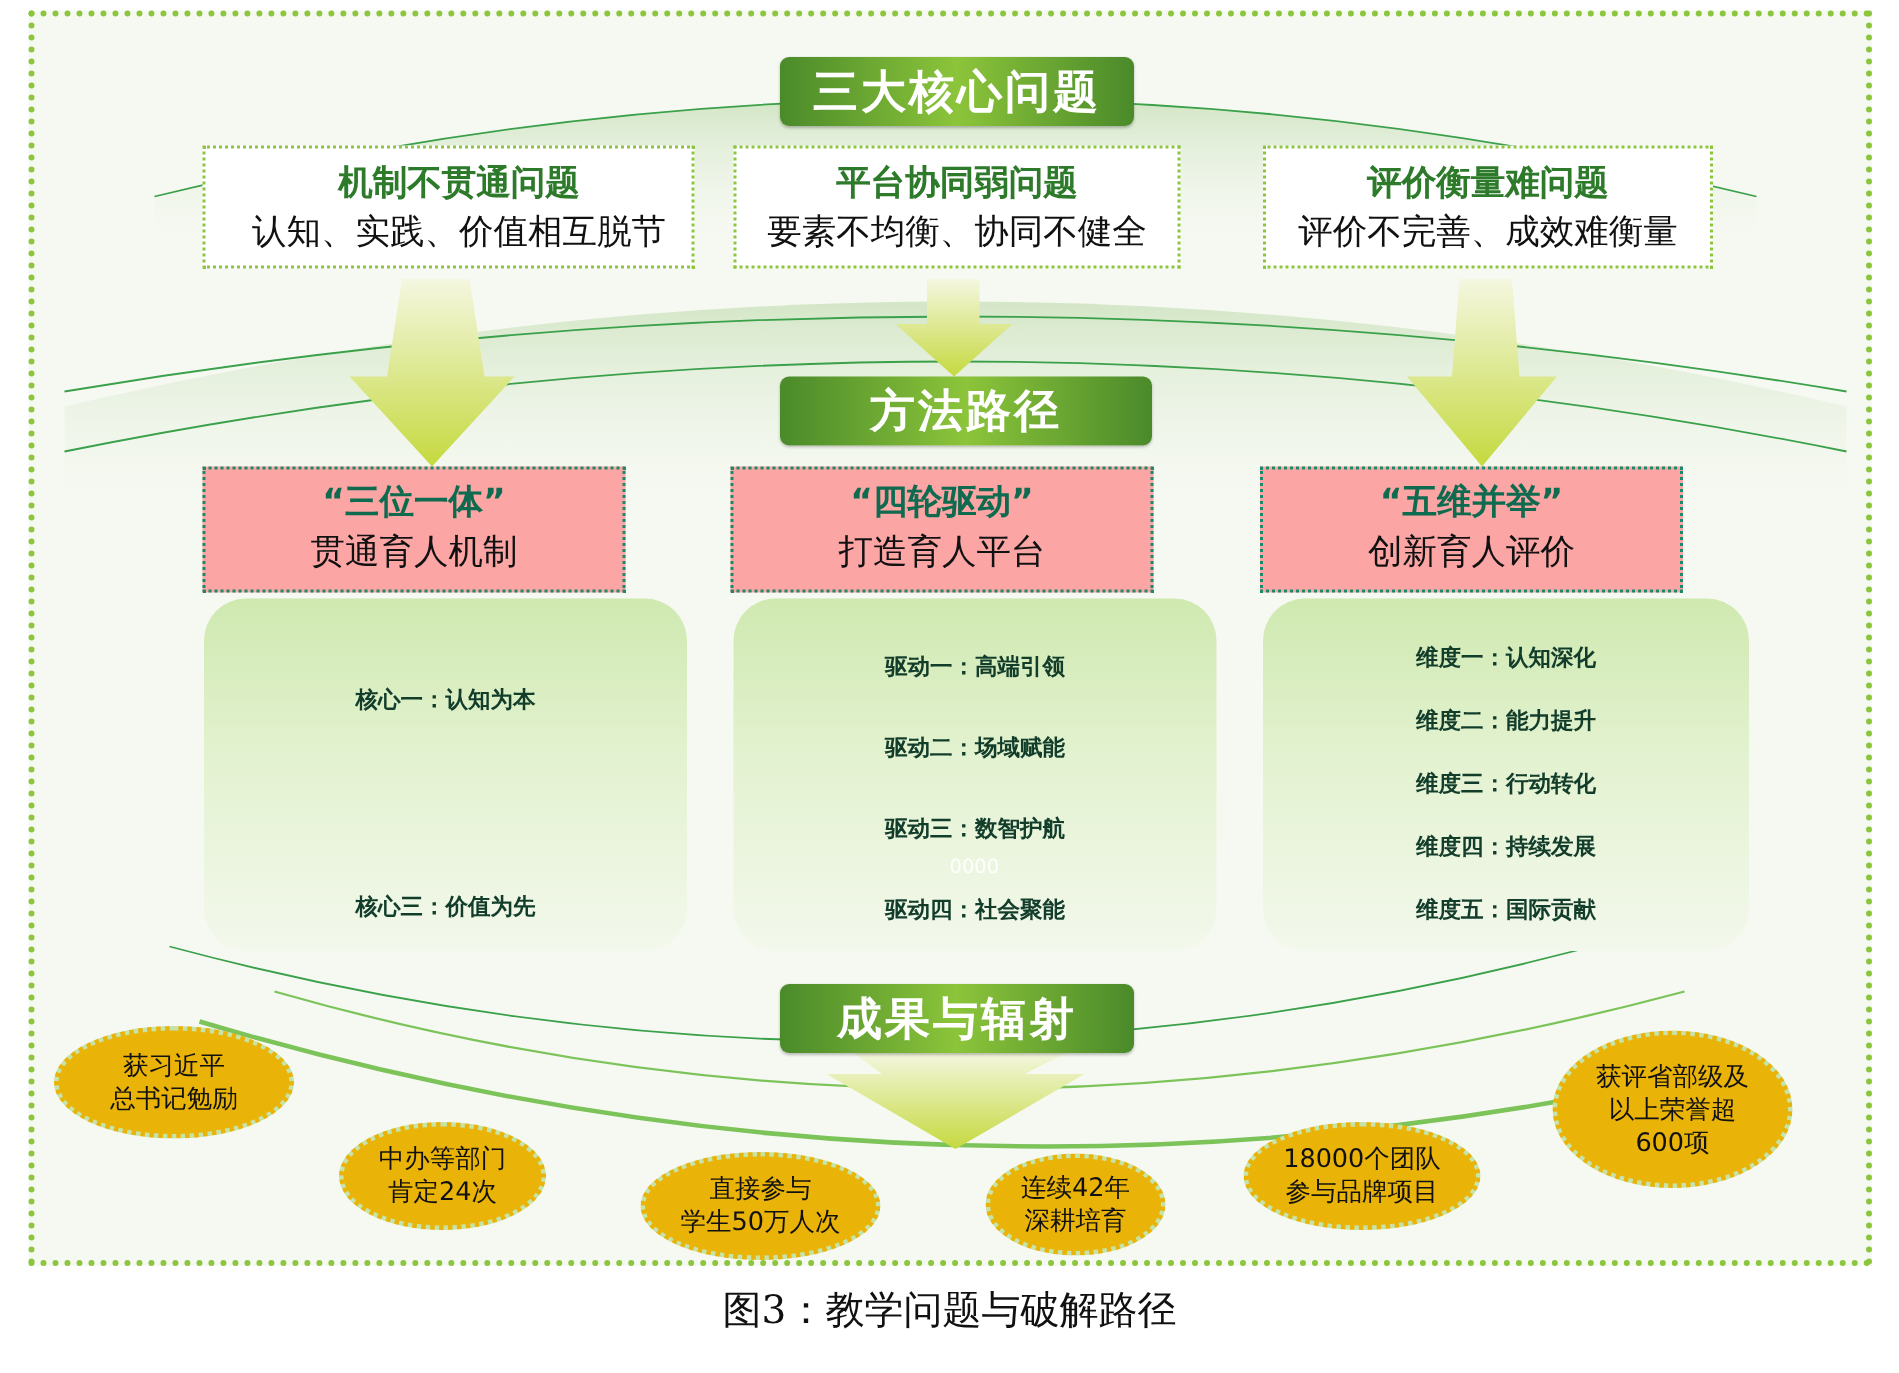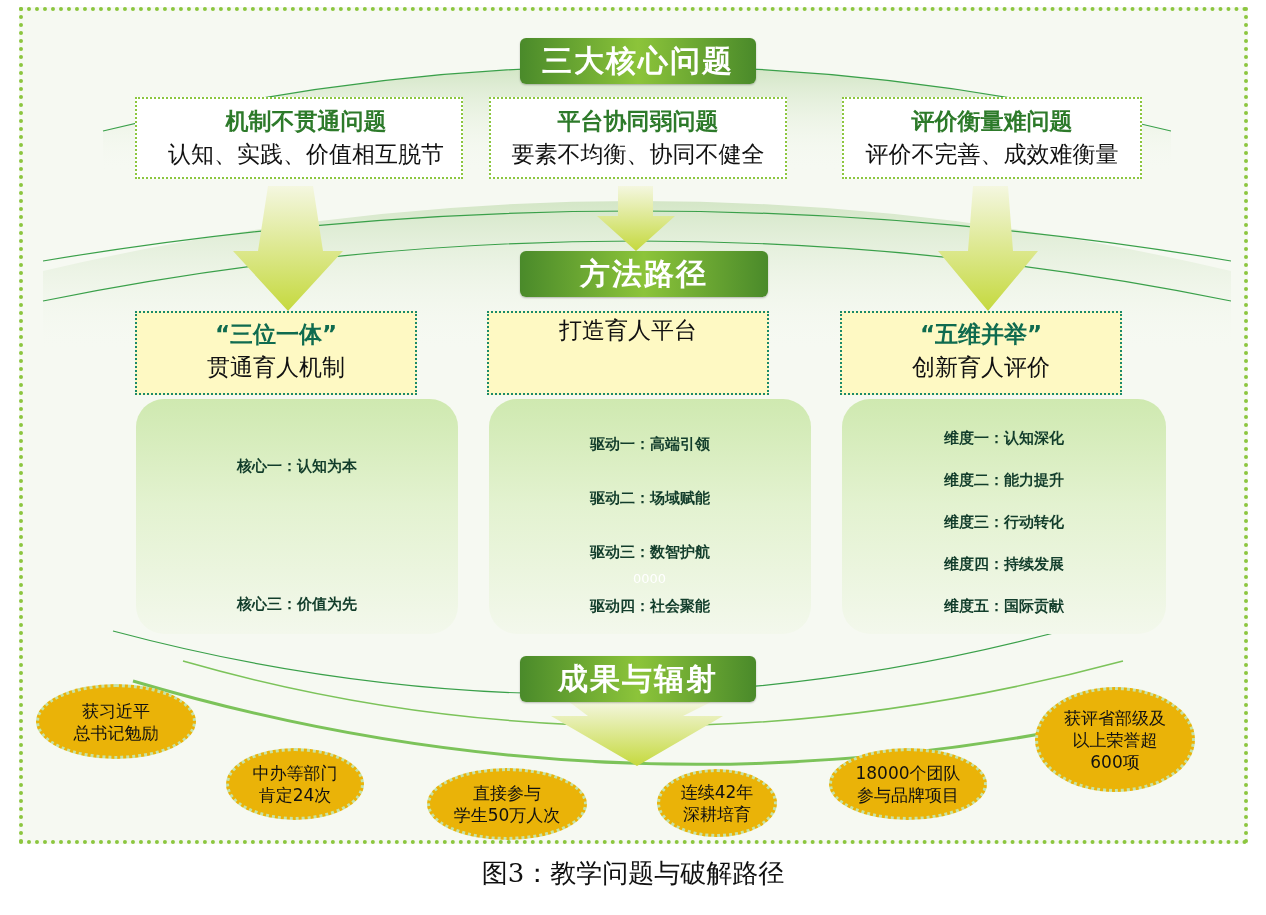--- a/index.html
+++ b/index.html
@@ -10,21 +10,21 @@
   svg.bg { position:absolute; left:0; top:0; }
   .badge { position:absolute; height:46px; border-radius:6px;
            background:linear-gradient(90deg,#4a8a2a 0%,#8cc43a 50%,#4a8a2a 100%);
            color:#fff; font-weight:bold; font-size:30px; letter-spacing:2px;
            display:flex; align-items:center; justify-content:center;
            box-shadow:0 1px 2px rgba(0,0,0,0.25); }
   .pbox { position:absolute; background:#fff; border:2px dotted #8cc63f; box-sizing:border-box;
           text-align:center; }
   .pbox .t { color:#2d7a2a; font-weight:bold; font-size:23px; margin-top:7px; }
   .pbox .s { color:#111; font-size:23px; margin-top:2px; }
-  .mbox { position:absolute; background:#fef9c3; border:2px dotted #1b8a6a; box-sizing:border-box;
+  .mbox { position:absolute; background:#fca5a5; border:2px dotted #1b8a6a; box-sizing:border-box;
           text-align:center; }
   .mbox .t { color:#0f6b4f; font-weight:bold; font-size:23px; margin-top:6px; }
   .mbox .s { color:#111; font-size:23px; margin-top:2px; }
   .col { position:absolute; border-radius:28px;
          background:linear-gradient(180deg,#cfe9b0 0%,#e3f2d0 45%,#f3f8ec 100%); }
   .col .item { position:absolute; left:0; right:0; text-align:center; color:#123d2b;
                font-weight:bold; font-size:15px; }
   .ellipse { position:absolute; border-radius:50%; background:#eab308;
              border:3px dotted #c6e3a8; box-sizing:border-box;
              display:flex; align-items:center; justify-content:center; text-align:center;
@@ -87,20 +87,21 @@
   <div class="pbox" style="left:819px; top:86px; width:300px; height:82px;">
     <div class="t">评价衡量难问题</div>
     <div class="s">评价不完善、成效难衡量</div>
   </div>
 
   <div class="mbox" style="left:112px; top:300px; width:282px; height:84px;">
     <div class="t">“三位一体”</div>
     <div class="s">贯通育人机制</div>
   </div>
   <div class="mbox" style="left:464px; top:300px; width:282px; height:84px;">
+    <div class="t">“四轮驱动”</div>
     <div class="s">打造育人平台</div>
   </div>
   <div class="mbox" style="left:817px; top:300px; width:282px; height:84px;">
     <div class="t">“五维并举”</div>
     <div class="s">创新育人评价</div>
   </div>
 
   <div class="col" style="left:113px; top:388px; width:322px; height:235px;">
     <div class="item" style="top:58px;">核心一：认知为本</div>
     <div class="item" style="top:196px;">核心三：价值为先</div>

